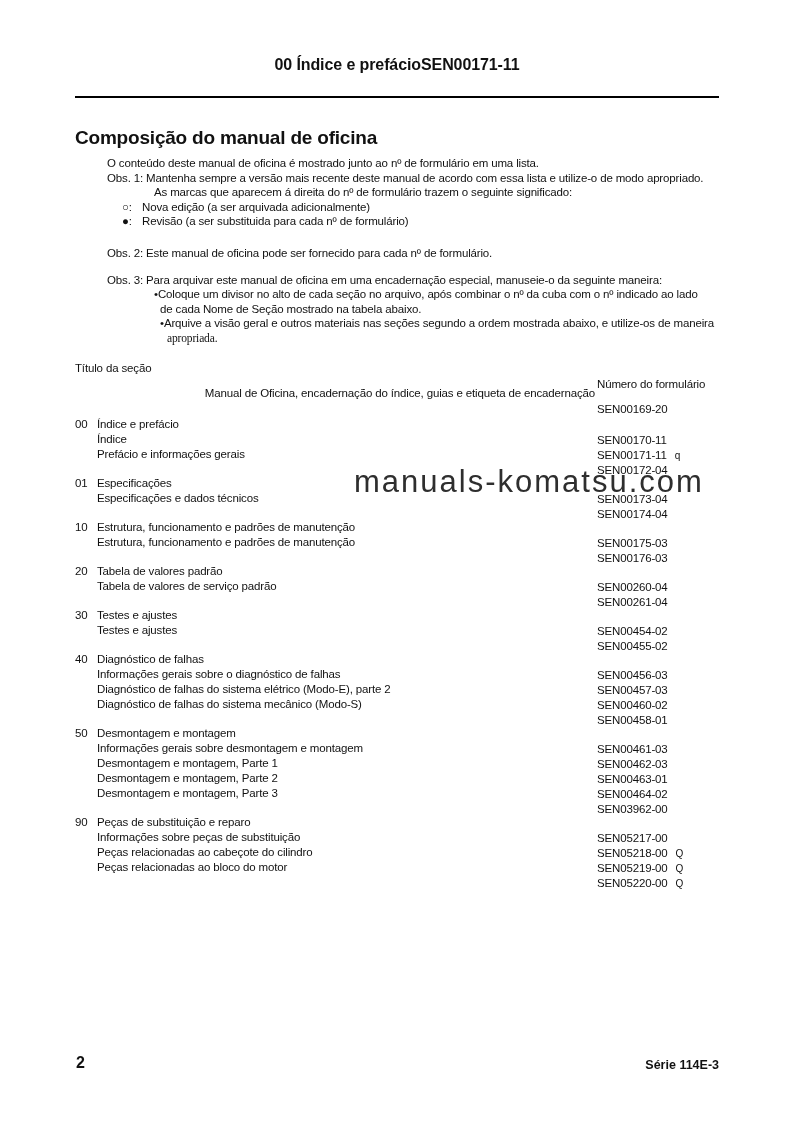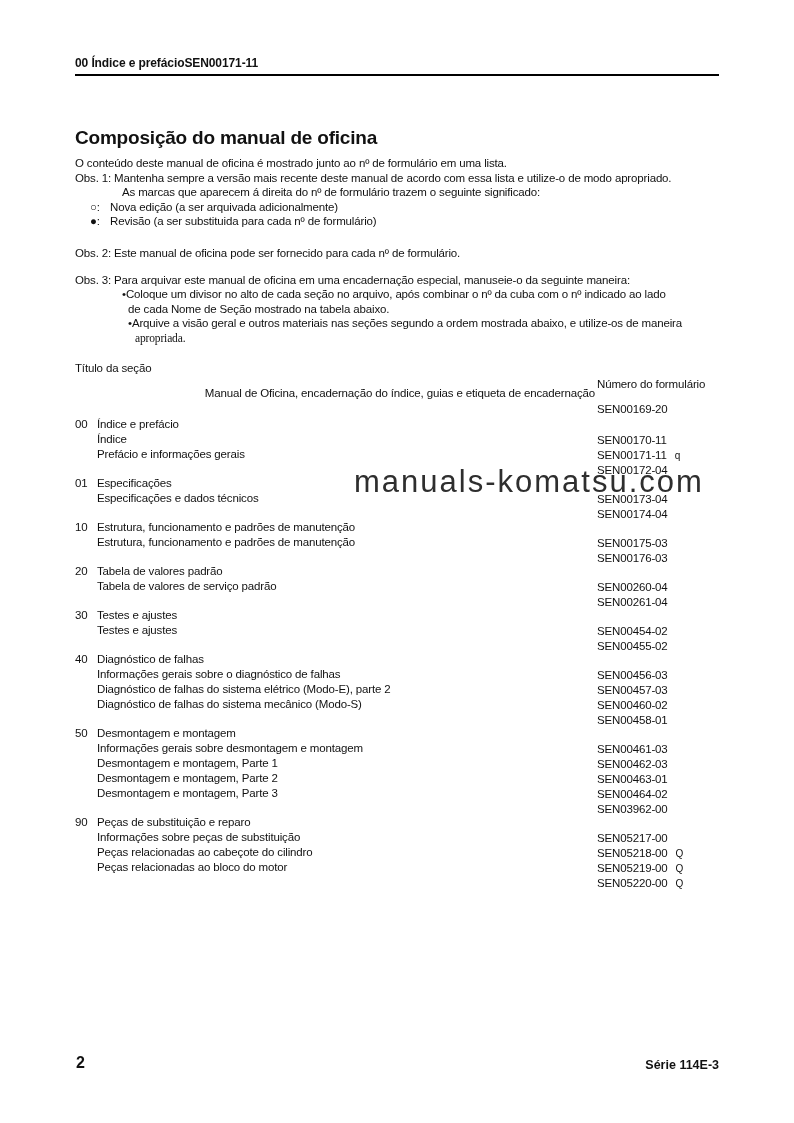--- a/index.html
+++ b/index.html
@@ -8,35 +8,35 @@
     width:794px;height:1123px;
     margin:0 auto;
     background:#ffffff;
     font-family:"Liberation Sans","DejaVu Sans",sans-serif;
     color:#111;
     overflow:hidden;
   }
   
   .hdr{
     position:absolute;left:75px;top:56px;width:644px;
-    display:flex;justify-content:flex-start;align-items:flex-end;
-    font-size:12px;font-weight:bold;letter-spacing:-0.1px;
-    padding-bottom:4px;border-bottom:2px solid #000;
+    display:flex;justify-content:center;align-items:flex-end;
+    font-size:16px;font-weight:bold;letter-spacing:-0.1px;
+    padding-bottom:22px;border-bottom:2px solid #000;
   }
   
   .doc-title{
     position:absolute;left:75px;top:127px;
     font-size:19px;font-weight:bold;letter-spacing:-0.2px;text-align:right;
   }
   
   .intro{
     position:absolute;left:75px;top:156px;width:650px;
     font-size:11.5px;line-height:14.6px;letter-spacing:-0.15px;
   }
-  .intro .ln{white-space:nowrap;}
+  .intro .ln{white-space:nowrap;margin-left:32px;}
   .ind-cont{padding-left:47px;}
   .ind-cont2{padding-left:53px;}
   .ind-cont3{padding-left:60px;font-family:Liberation Serif, serif;}
   .mark-line{padding-left:15px;display:flex;}
   .mark-sym{width:20px;flex:0 0 20px;}
   .gap12{margin-top:12px;}
   .gap17{margin-top:17px;}
   
   .stable{
     position:absolute;left:75px;top:361px;width:650px;

